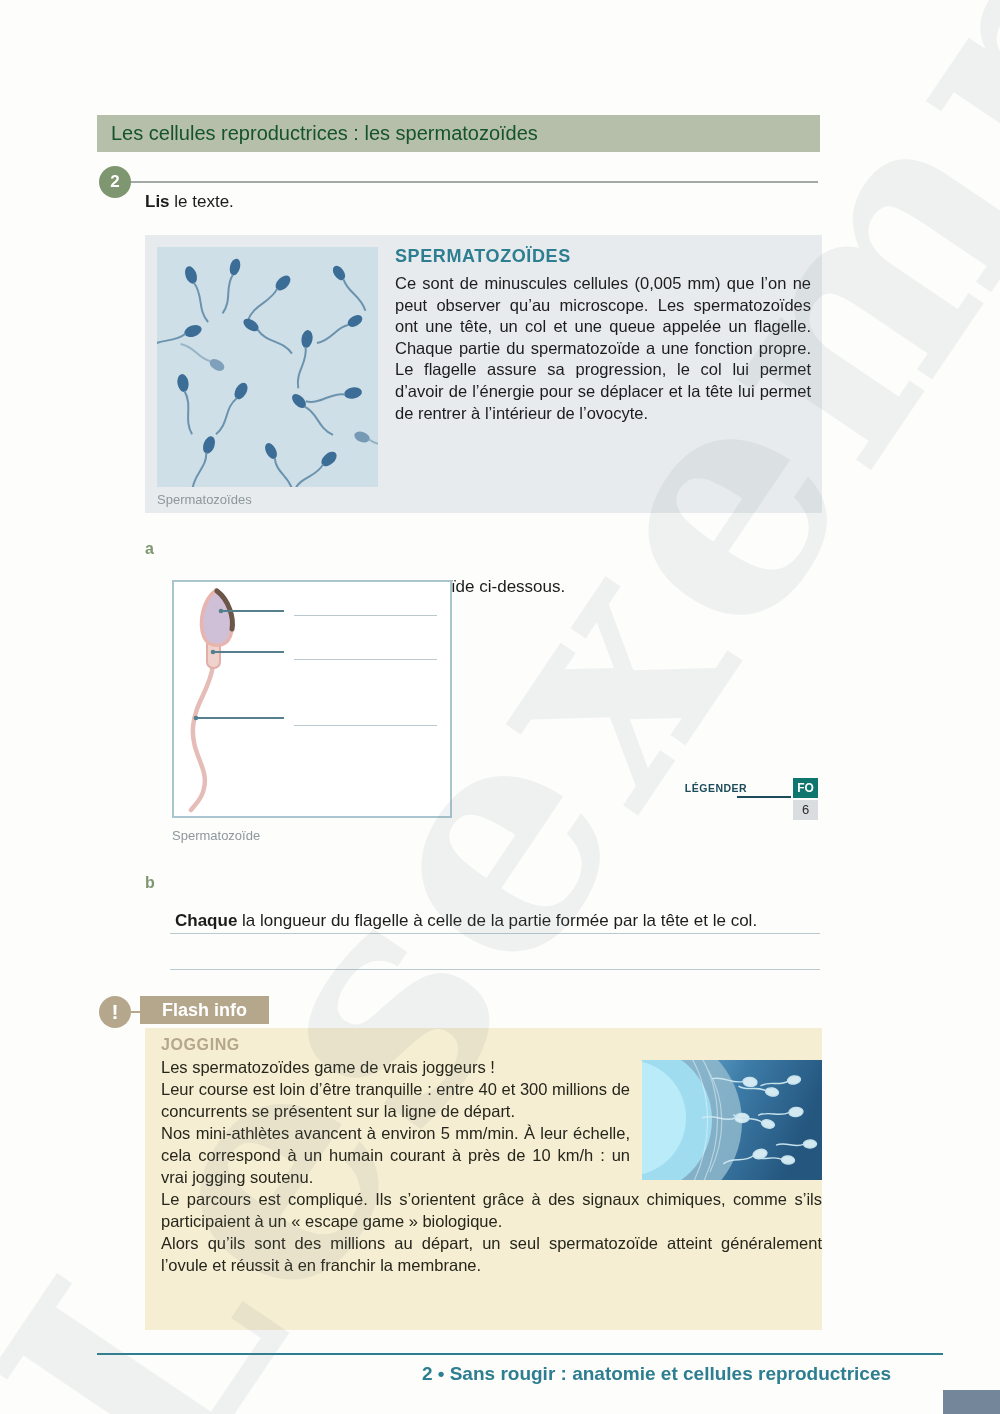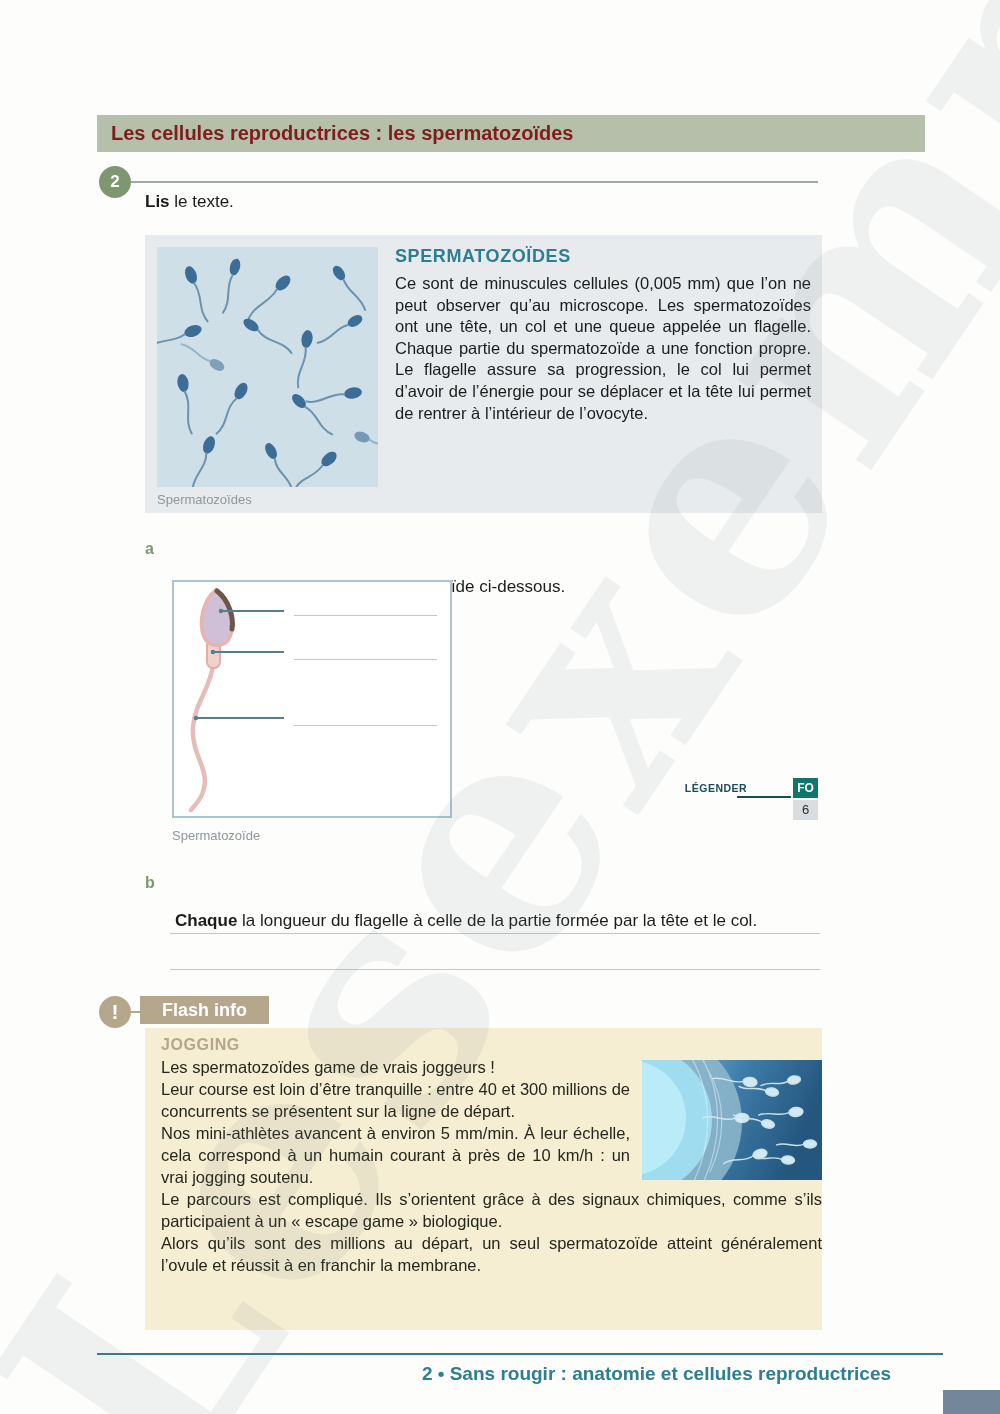--- a/index.html
+++ b/index.html
@@ -6,22 +6,22 @@
   body{width:1000px;height:1414px;background:#fdfdfc;position:relative;overflow:hidden;
        font-family:"Liberation Sans", sans-serif;color:#1c1c1c;}
   .abs{position:absolute;}
 
   
   .watermark{position:absolute;left:-70px;top:1345px;transform:rotate(-56deg);transform-origin:0 0;
     font-family:"DejaVu Serif", serif;font-weight:700;font-size:310px;letter-spacing:12px;
     color:rgba(120,130,135,0.10);white-space:nowrap;pointer-events:none;z-index:6;}
 
   
-  .header-bar{left:97px;top:115px;width:828px;height:37px;background:#b6bfa9;
-    font-size:20px;font-weight:700;color:#7f1d1d;line-height:37px;padding-left:14px;box-sizing:border-box;}
+  .header-bar{left:97px;top:115px;width:723px;height:37px;background:#b6bfa9;
+    font-size:20px;font-weight:400;color:#14532d;line-height:37px;padding-left:14px;box-sizing:border-box;}
   .step-badge{left:99px;top:166px;width:32px;height:32px;border-radius:50%;background:#7e9770;
     color:#fff;font-weight:700;font-size:17px;text-align:center;line-height:32px;}
   .step-rule{left:131px;top:181px;width:687px;height:2px;background:#a2aaa5;}
   .instruction{left:145px;top:192px;font-size:17px;}
 
   
   .reading-box{left:145px;top:235px;width:677px;height:278px;background:#e7ebed;}
   .micrograph{left:157px;top:247px;width:221px;height:240px;}
   .micro-caption{left:157px;top:492px;font-size:13px;color:#8d979c;}
   .reading-text{left:395px;top:246px;width:416px;}

